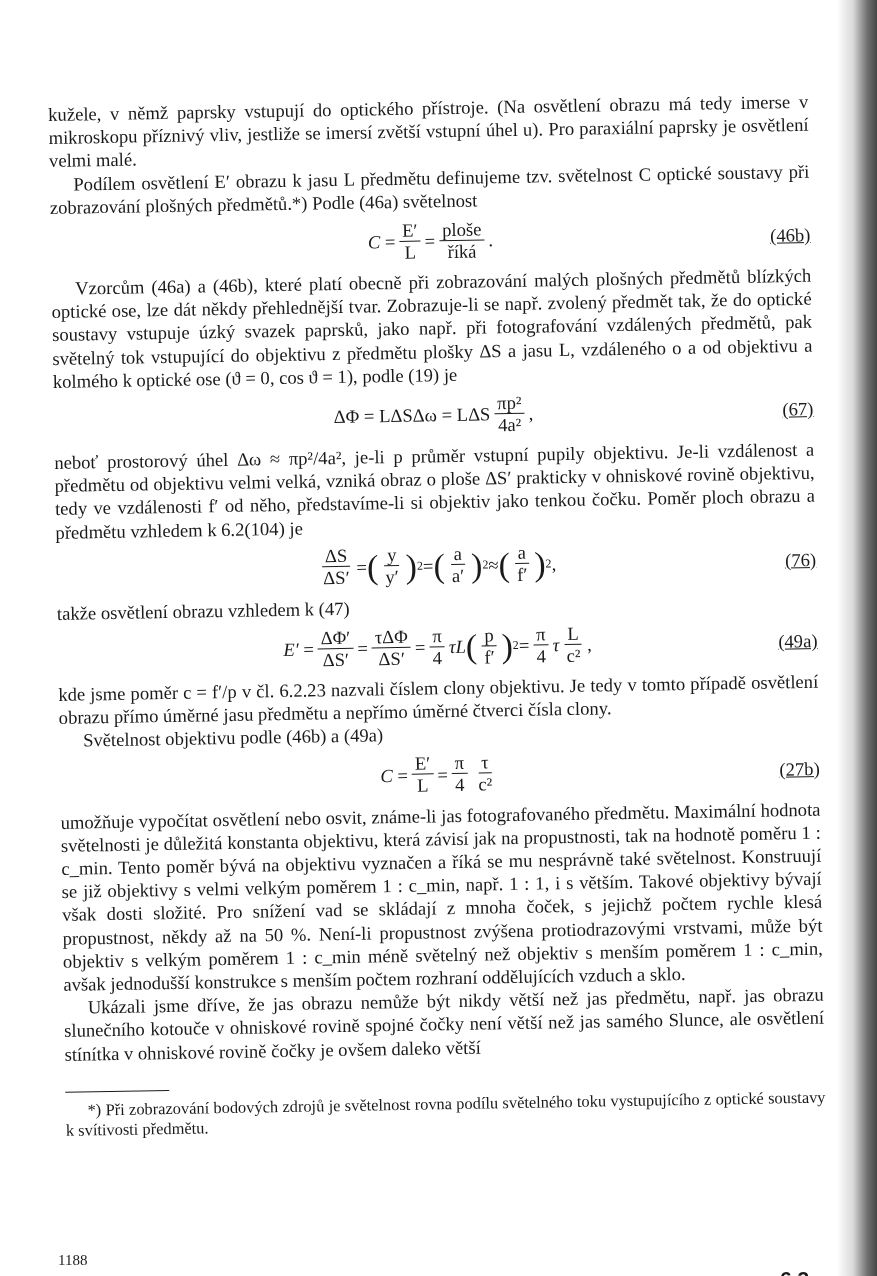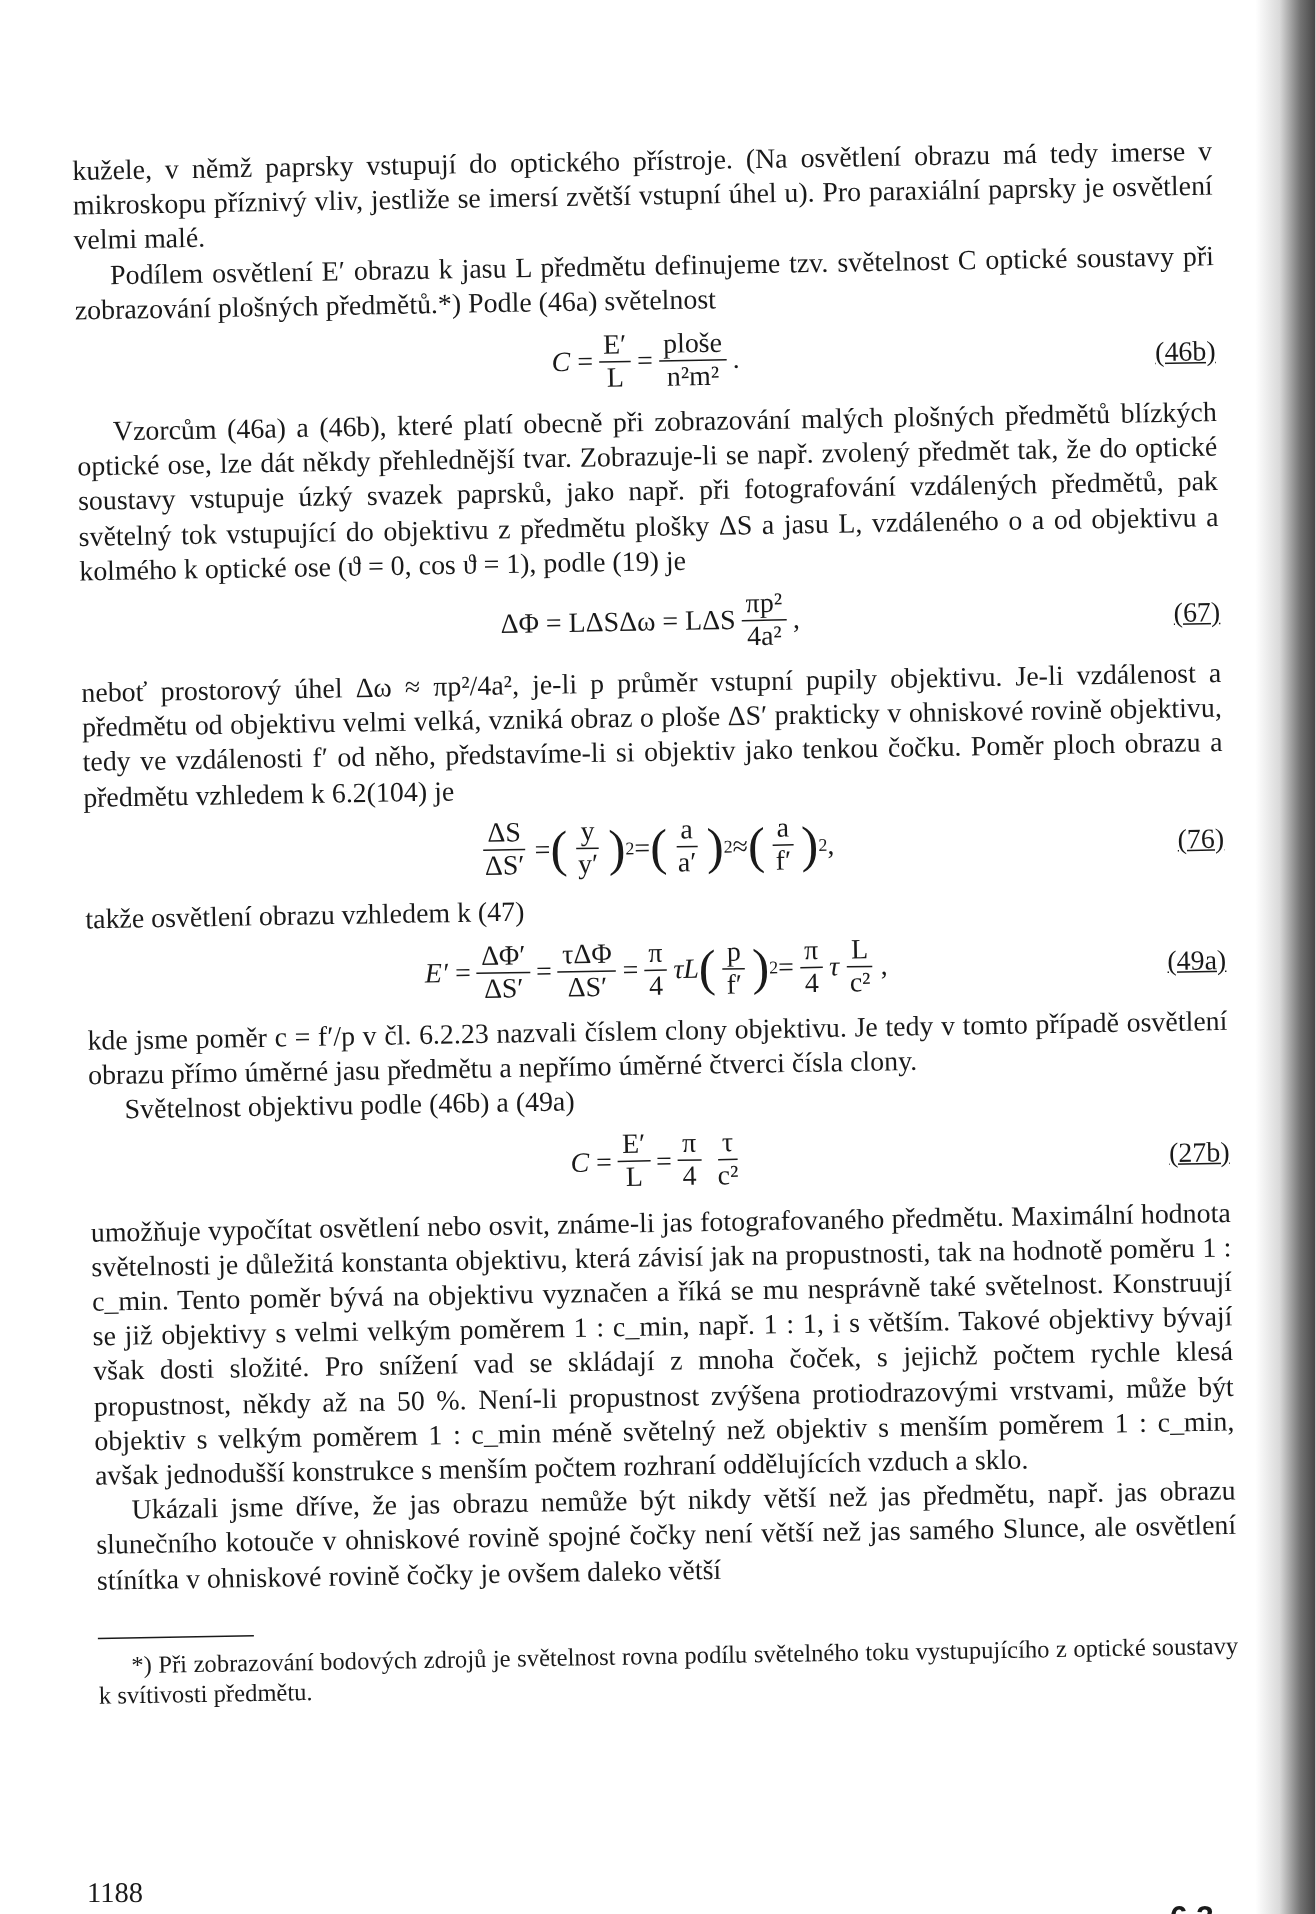--- a/index.html
+++ b/index.html
@@ -26,41 +26,41 @@
   }
   .eq .num { position: absolute; right: 0; top: 50%; transform: translateY(-50%); text-decoration: underline; }
   .frac { display: inline-flex; flex-direction: column; align-items: center; vertical-align: middle; margin: 0 4px; }
   .frac .n { border-bottom: 1px solid #1a1a1a; padding: 0 3px; line-height: 20px; }
   .frac .d { padding: 0 3px; line-height: 22px; }
   .paren { font-size: 34px; line-height: 34px; vertical-align: middle; }
   .sup { font-size: 12px; vertical-align: 16px; }
   .footrule { width: 104px; height: 1px; background: #1a1a1a; margin: 26px 0 8px 0; }
   .footnote { font-size: 16.4px; line-height: 20px; }
   .footnote p { text-indent: 22px; }
-  .pagenum { position: absolute; left: 58px; top: 1252px; font-size: 19px; }
+  .pagenum { position: absolute; left: 58px; top: 1252px; font-size: 15px; }
   .section { position: absolute; left: 780px; top: 1233px; font-size: 21px; font-weight: bold; font-family: "Liberation Sans", "DejaVu Sans", sans-serif; margin-top: 34px; }
 </style>
 </head>
 <body>
 
 <div class="edge-shadow"></div>
 
 <div class="page">
   <p>kužele, v němž paprsky vstupují do optického přístroje. (Na osvětlení obrazu má tedy imerse v mikroskopu příznivý vliv, jestliže se imersí zvětší vstupní úhel u). Pro paraxiální paprsky je osvětlení velmi malé.</p>
   <p class="indent">Podílem osvětlení E′ obrazu k jasu L předmětu definujeme tzv. světelnost C optické soustavy při zobrazování plošných předmětů.*) Podle (46a) světelnost</p>
 
   <div class="eq">
     <span style="font-style:italic">C</span>&nbsp;=
     <span class="frac">
         <span class="n">E′</span>
         <span class="d">L</span>
       </span>=
     <span class="frac">
         <span class="n">ploše</span>
-        <span class="d">n²m²</span>
+        <span class="d">říká</span>
       </span>
     <span>.</span>
     <span class="num">(46b)</span>
   </div>
 
   <p class="indent">Vzorcům (46a) a (46b), které platí obecně při zobrazování malých plošných předmětů blízkých optické ose, lze dát někdy přehlednější tvar. Zobrazuje-li se např. zvolený předmět tak, že do optické soustavy vstupuje úzký svazek paprsků, jako např. při fotografování vzdálených předmětů, pak světelný tok vstupující do objektivu z předmětu plošky ΔS a jasu L, vzdáleného o a od objektivu a kolmého k optické ose (ϑ = 0, cos ϑ = 1), podle (19) je</p>
 
   <div class="eq">
     <span>ΔΦ = LΔSΔω = LΔS</span>
     <span class="frac">

